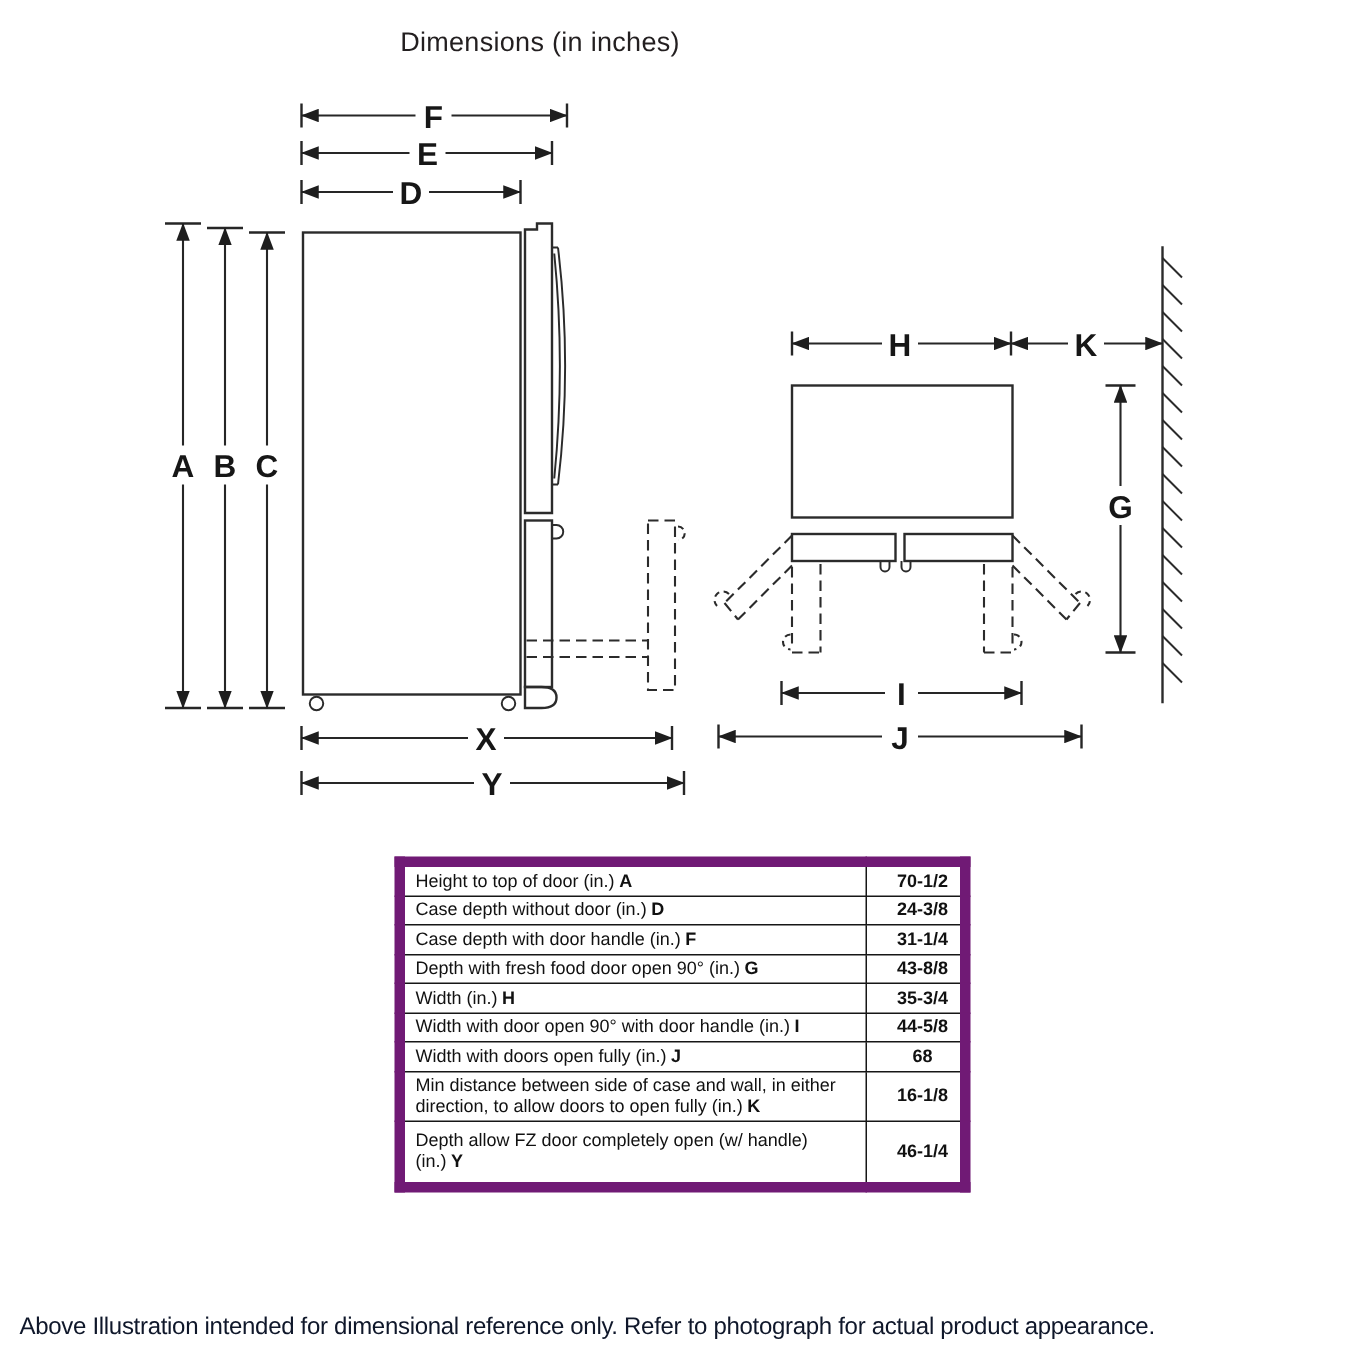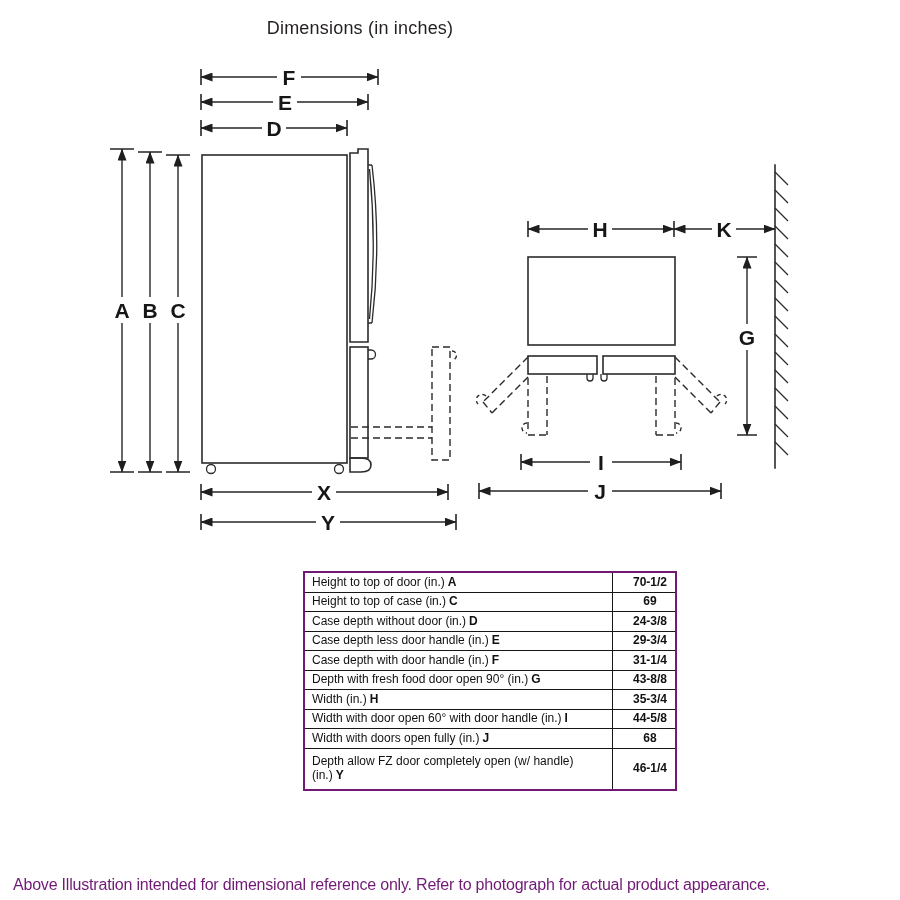--- a/index.html
+++ b/index.html
@@ -13,27 +13,27 @@
   svg .dash{stroke:#2b2b2b;stroke-width:1.4;fill:none;stroke-dasharray:7 4;stroke-linecap:butt;}
   svg .dashs{stroke:#2b2b2b;stroke-width:1.4;fill:none;stroke-dasharray:4 3;}
   svg .dim{stroke:#262626;stroke-width:1.4;fill:none;}
   svg .tick{stroke:#262626;stroke-width:1.6;fill:none;}
   svg .lblbg{fill:#ffffff;}
   svg text.dimlbl{font-family:"Liberation Sans",sans-serif;font-weight:bold;font-size:21px;
                   fill:#161616;text-anchor:middle;}
   .spec-table{position:absolute;left:263px;top:571px;border-collapse:collapse;table-layout:fixed;}
   .spec-table td{border:1px solid #161616;font-size:12px;line-height:13.5px;
                  padding:2.5px 6px 2.5px 7px;vertical-align:middle;color:#111;}
-  .spec-table{border:2px solid #701a75;margin-left:40px;}
+  .spec-table{border:7px solid #701a75;}
   .spec-table td.lbl{width:294px;}
   .spec-table td.val{width:46px;text-align:center;font-weight:bold;padding-left:14px;padding-right:2px;}
   .spec-table tr.tall td{padding-top:6.5px;padding-bottom:6.5px;}
   .letter{font-weight:bold;margin-left:3px;}
   .footer{position:absolute;left:0;top:876px;width:900px;padding:0 13px;box-sizing:border-box;
-          font-size:16px;letter-spacing:-0.2px;color:#701a75;}
+          font-size:16px;letter-spacing:-0.2px;color:#0f172a;}
 </style>
 </head>
 <body>
 
 <div class="page">
 
   <div class="title">Dimensions (in inches)</div>
 
   <div class="diagram-wrap">
   <svg width="900" height="560" viewBox="0 0 900 560">
@@ -190,50 +190,46 @@
   </svg>
   </div>
 
   <table class="spec-table">
     <tbody>
       <tr>
         <td class="lbl"><span>Height to top of door (in.)</span><span class="letter">A</span></td>
         <td class="val">70-1/2</td>
       </tr>
       <tr>
-        <td class="lbl"><span>Height to top of case (in.)</span><span class="letter">C</span></td>
-        <td class="val">69</td>
-      </tr>
-      <tr>
         <td class="lbl"><span>Case depth without door (in.)</span><span class="letter">D</span></td>
         <td class="val">24-3/8</td>
       </tr>
       <tr>
-        <td class="lbl"><span>Case depth less door handle (in.)</span><span class="letter">E</span></td>
-        <td class="val">29-3/4</td>
-      </tr>
-      <tr>
         <td class="lbl"><span>Case depth with door handle (in.)</span><span class="letter">F</span></td>
         <td class="val">31-1/4</td>
       </tr>
       <tr>
         <td class="lbl"><span>Depth with fresh food door open 90° (in.)</span><span class="letter">G</span></td>
         <td class="val">43-8/8</td>
       </tr>
       <tr>
         <td class="lbl"><span>Width (in.)</span><span class="letter">H</span></td>
         <td class="val">35-3/4</td>
       </tr>
       <tr>
-        <td class="lbl"><span>Width with door open 60° with door handle (in.)</span><span class="letter">I</span></td>
+        <td class="lbl"><span>Width with door open 90° with door handle (in.)</span><span class="letter">I</span></td>
         <td class="val">44-5/8</td>
       </tr>
       <tr>
         <td class="lbl"><span>Width with doors open fully (in.)</span><span class="letter">J</span></td>
         <td class="val">68</td>
+      </tr>
+      <tr>
+        <td class="lbl"><span>Min distance between side of case and wall, in either direction, to allow doors to open fully (in.)</span><span class="letter">K</span></td>
+        <td class="val">16-1/8</td>
       </tr>
       <tr class="tall">
         <td class="lbl"><span>Depth allow FZ door completely open (w/ handle) (in.)</span><span class="letter">Y</span></td>
         <td class="val">46-1/4</td>
       </tr>
     </tbody>
   </table>
 
   <div class="footer">Above Illustration intended for dimensional reference only. Refer to photograph for actual product appearance.</div>
 

